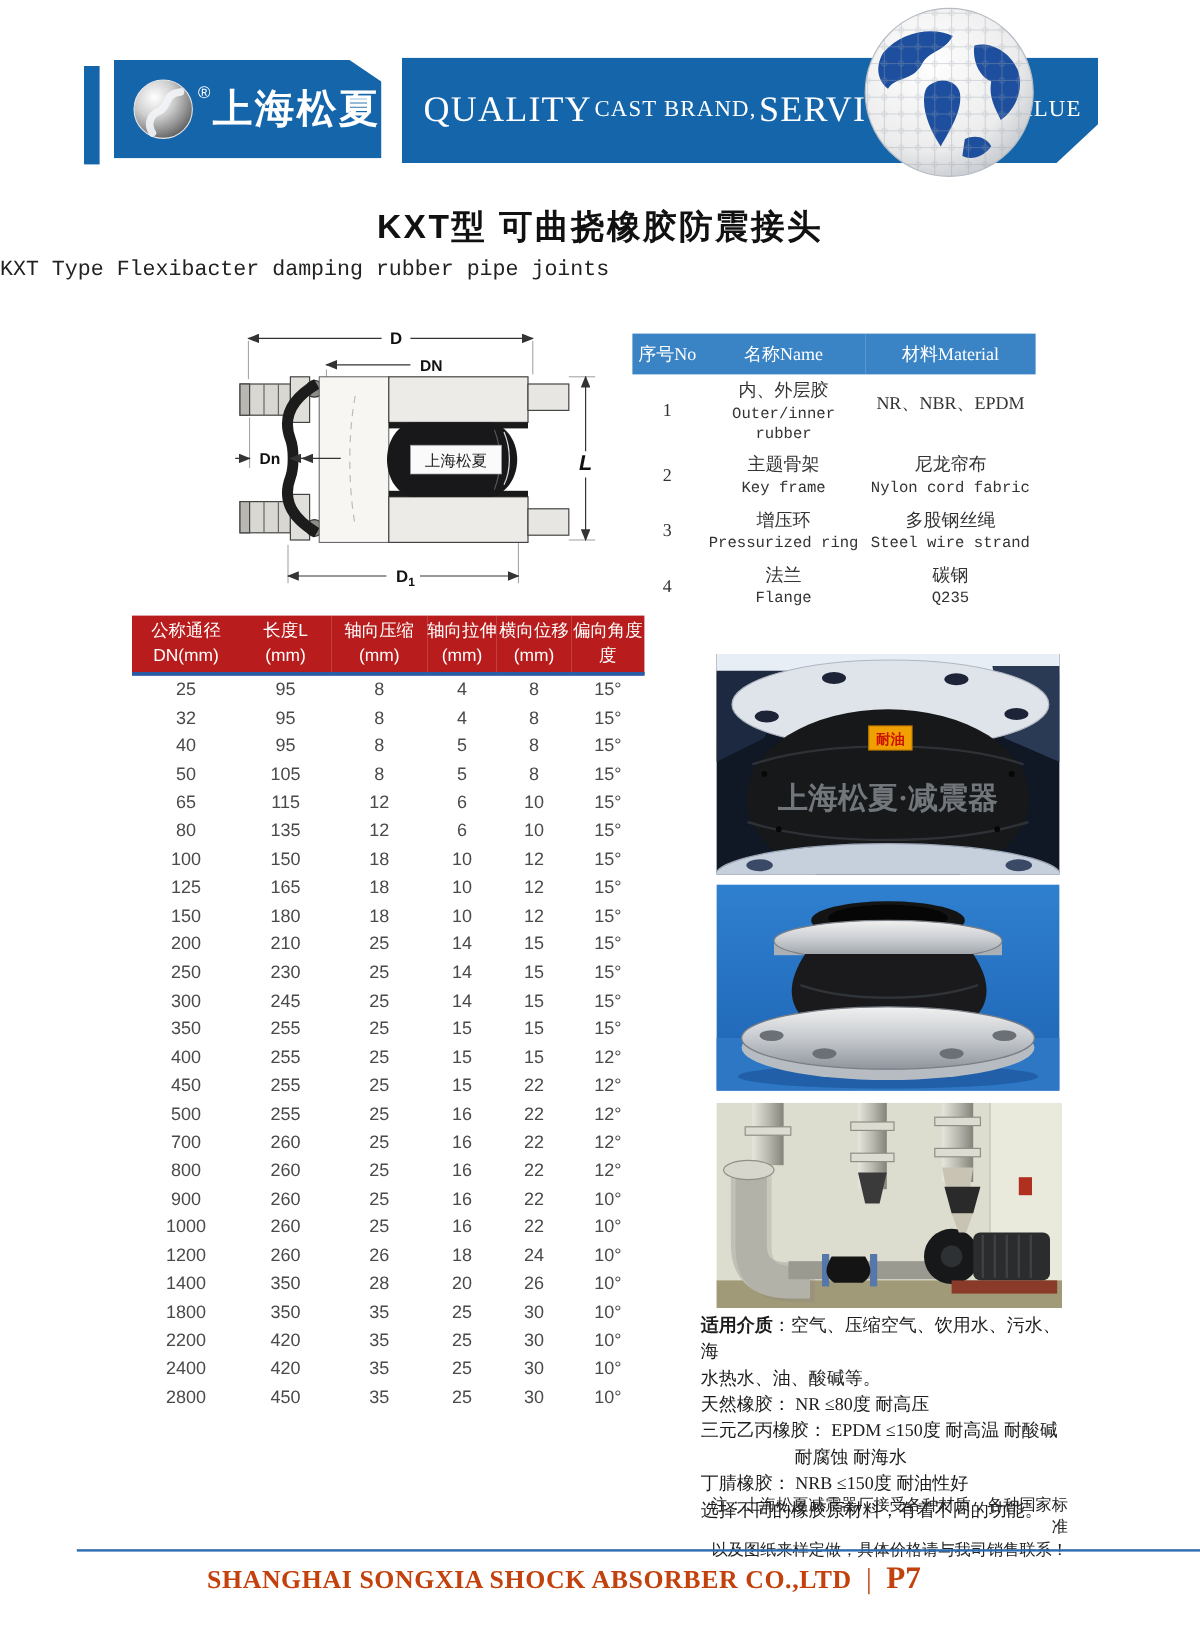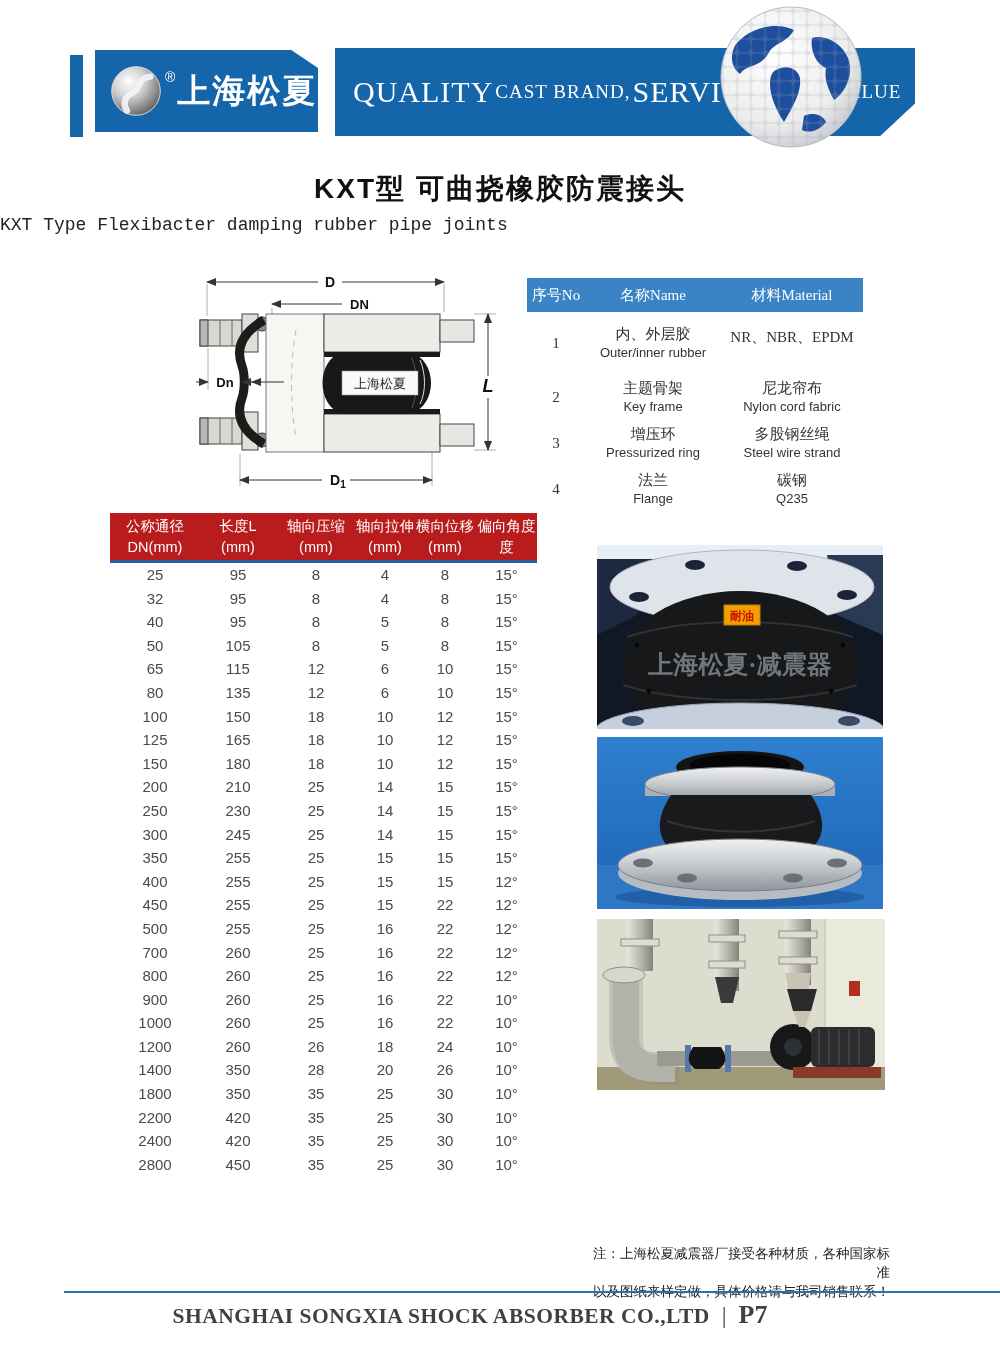--- a/index.html
+++ b/index.html
@@ -32,21 +32,21 @@
   
   .diagram{left:192px;top:262px;width:318px;height:242px;}
 
   
   .mat-table{left:527px;top:278px;width:336px;border-collapse:collapse;
              font-family:"Liberation Serif","DejaVu Serif",serif;color:#333;}
   .mat-table th{background:#3a84c6;color:#fff;font-weight:normal;font-size:15px;height:32px;
                 font-family:"Liberation Serif","DejaVu Serif",serif;}
   .mat-table td{text-align:center;vertical-align:middle;height:46px;padding:0;}
   .mat-zh{font-size:15px;line-height:19px;}
-  .mat-en{font-size:13px;line-height:17px;font-family:Liberation Sans, sans-serif;}
+  .mat-en{font-size:13px;line-height:17px;font-family:Liberation Mono, monospace;}
   .mat-no{font-size:15px;}
 
   
   .spec-wrap{left:110px;top:513px;width:427px;}
   .spec-table{width:427px;border-collapse:collapse;table-layout:fixed;}
   .spec-table th{background:#b91c1c;color:#fff;font-weight:normal;font-size:14.5px;
                  padding:0;height:47px;border-bottom:3px solid #2a5ca6;}
   .spec-table th div{line-height:21px;}
   .spec-table td{text-align:center;font-size:15px;color:#4a4a4a;height:23.6px;padding:0;
                  line-height:23.6px;}
@@ -59,21 +59,21 @@
   
   .media{left:584px;top:1094px;width:306px;font-family:"Liberation Serif","DejaVu Serif",serif;
          font-size:15px;color:#1c1c1c;line-height:22px;}
   .media .bold{font-weight:bold;}
   .media .indent{padding-left:78px;}
   .note{left:584px;top:1244px;width:306px;font-family:"Liberation Serif","DejaVu Serif",serif;
         font-size:13.5px;color:#222;line-height:19px;text-align:right;}
 
   
   .footer-line{left:64px;top:1291px;width:936px;height:2px;background:#2e6cb0;}
-  .footer-text{left:0;top:1300px;width:940px;text-align:center;color:#404040;
+  .footer-text{left:0;top:1300px;width:940px;text-align:center;color:#c2410c;
                font-family:"Liberation Serif","DejaVu Serif",serif;white-space:nowrap;}
   .footer-company{font-size:21.5px;font-weight:bold;letter-spacing:0.5px;}
   .footer-sep{font-size:24px;font-weight:normal;margin:0 8px;}
   .footer-page{font-size:26px;font-weight:bold;}
 </style>
 </head>
 <body>
 
 <div class="page">
 
@@ -614,20 +614,31 @@
         <line x1="232" y1="110" x2="232" y2="146"></line>
       <line x1="242" y1="110" x2="242" y2="146"></line>
         <line x1="252" y1="110" x2="252" y2="146"></line>
       <line x1="262" y1="110" x2="262" y2="146"></line>
     </g>
     <rect x="196" y="148" width="88" height="11" fill="#8a3a28"></rect>
     <path d="M 196,92 L 214,92 L 208,108 L 202,108 Z" fill="#c9c3b4"></path>
     <path d="M 190,70 L 220,70 L 214,92 L 196,92 Z" fill="#2a2a2a"></path>
   </svg>
 
+  <div class="abs media">
+    <div><span class="bold">适用介质</span><span>：空气、压缩空气、饮用水、污水、海</span></div>
+    <div>
+        <div>水热水、油、酸碱等。</div>
+        <div>天然橡胶：  NR  ≤80度  耐高压</div>
+        <div>三元乙丙橡胶：  EPDM  ≤150度 耐高温 耐酸碱</div>
+        <div class="indent">耐腐蚀 耐海水</div>
+        <div>丁腈橡胶：  NRB  ≤150度 耐油性好</div>
+        <div>选择不同的橡胶原材料，有着不同的功能。</div>
+      </div>
+  </div>
 
   <div class="abs note">
     <div>注：上海松夏减震器厂接受各种材质，各种国家标准</div>
     <div>以及图纸来样定做，具体价格请与我司销售联系！</div>
   </div>
 
   <div class="abs footer-line"></div>
   <div class="abs footer-text">
     <span class="footer-company">SHANGHAI SONGXIA SHOCK ABSORBER CO.,LTD</span>
     <span class="footer-sep">|</span>

